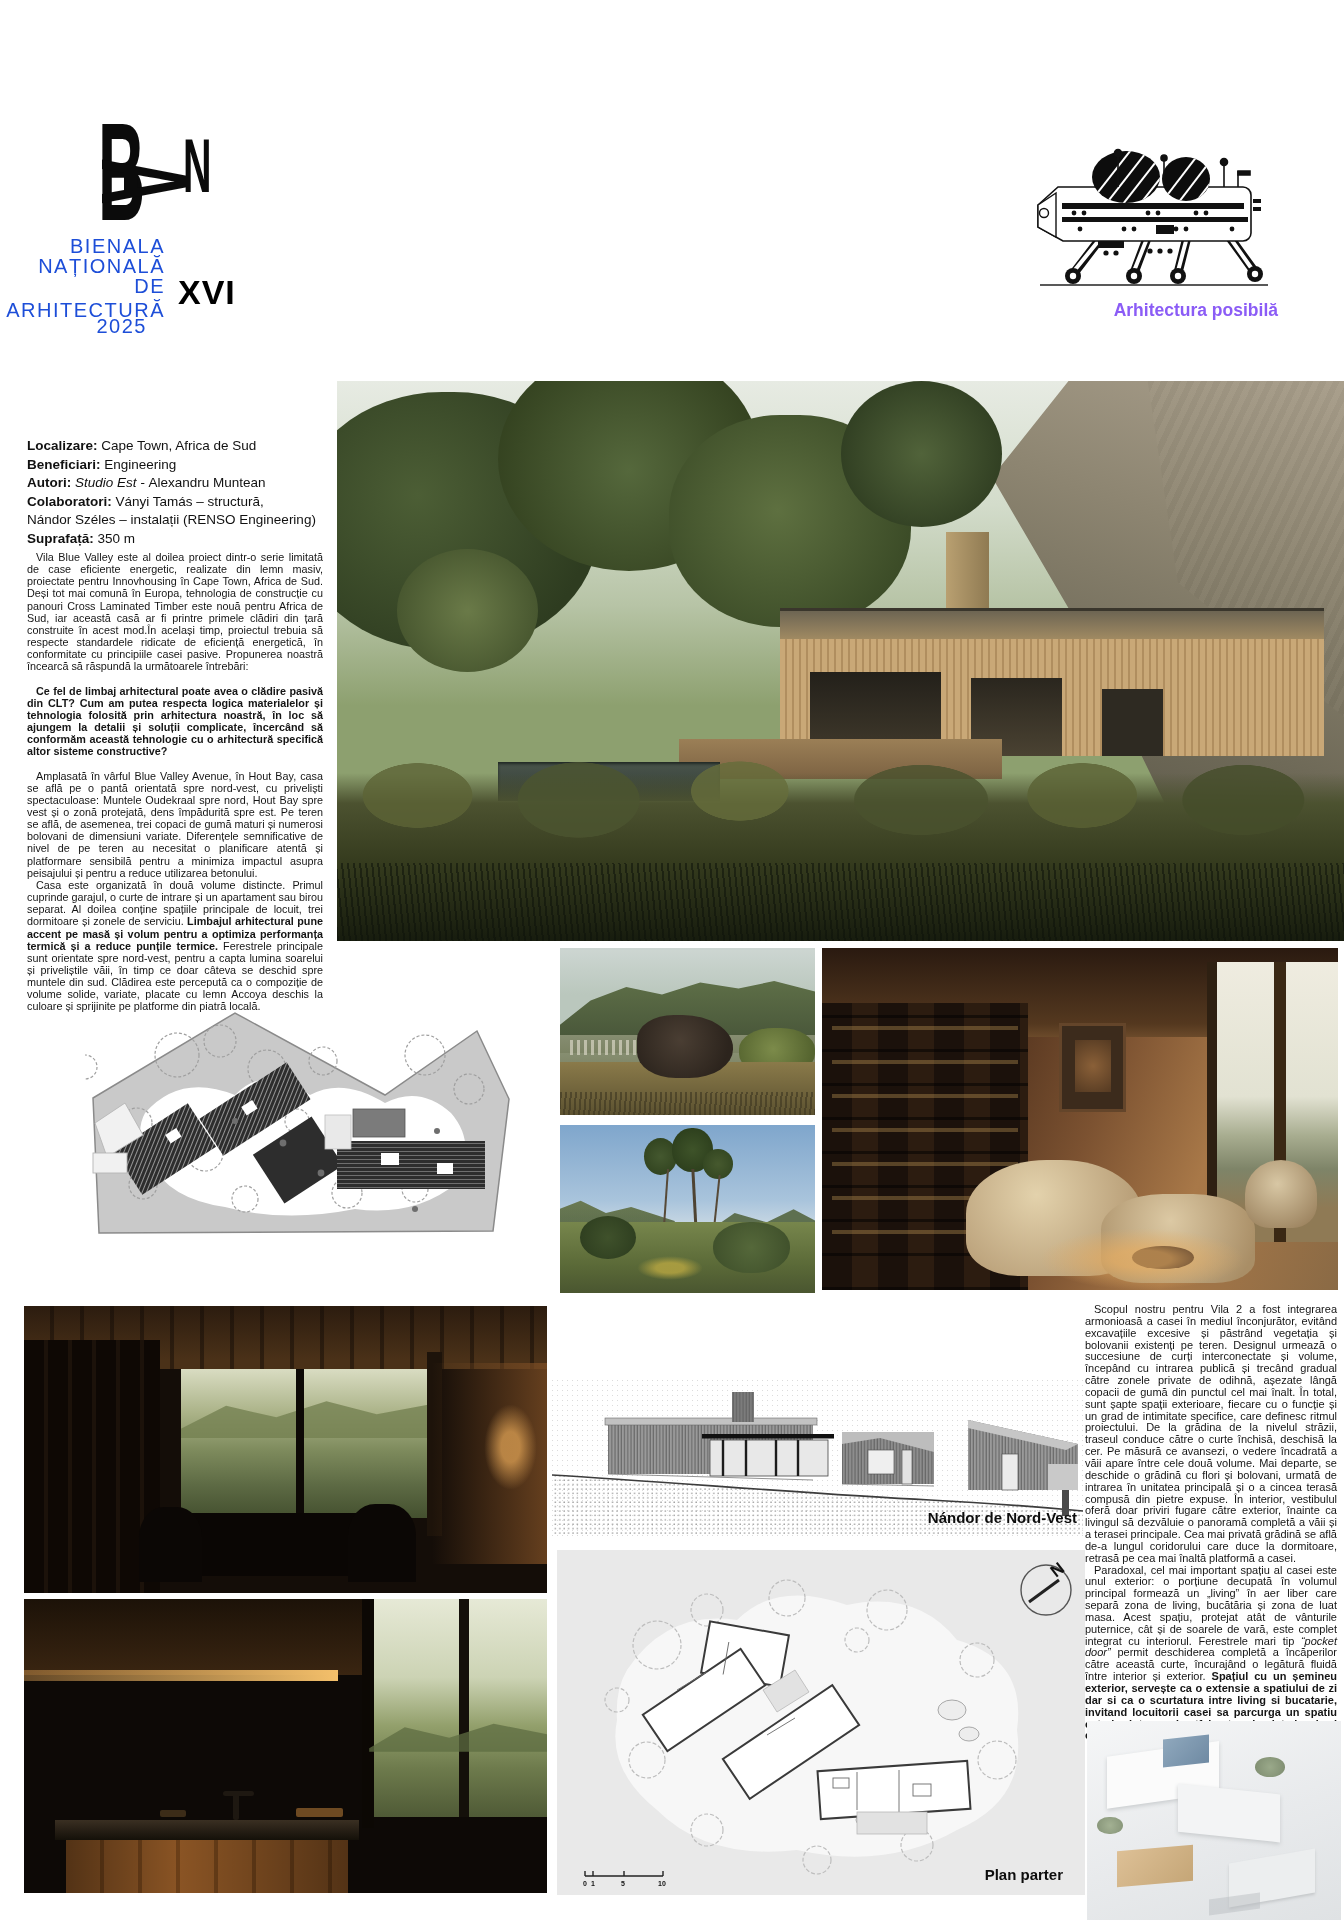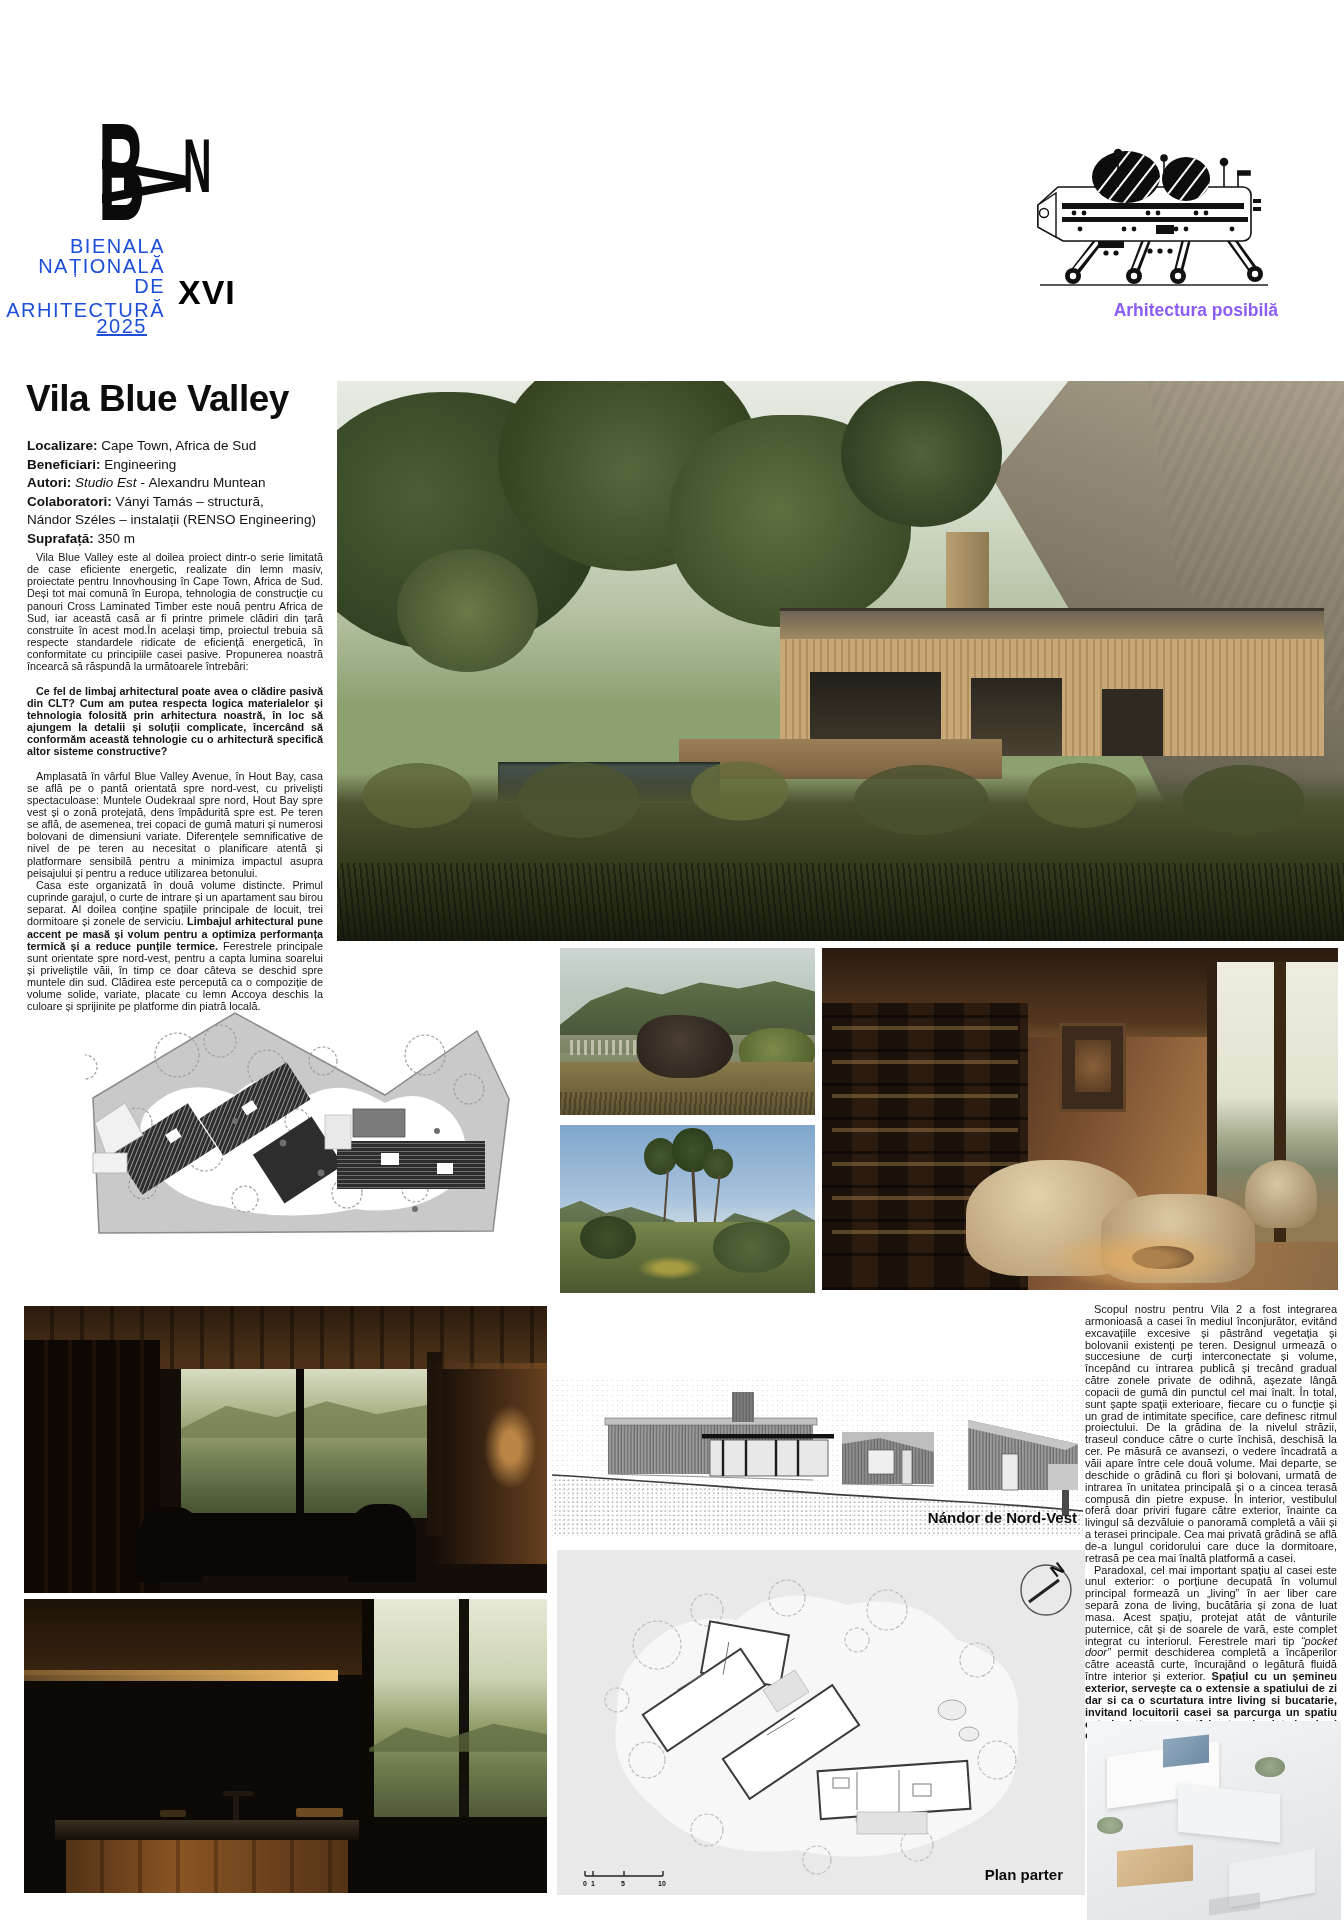--- a/index.html
+++ b/index.html
@@ -37,21 +37,21 @@
 <div id="poster">
 
   <div class="abs" style="left:90px;top:80px;width:215px;height:260px;">
     <span class="abs logo-letter" style="left:8px;top:22px;font-size:139px;transform:scaleX(0.47);transform-origin:left top;">B</span>
     <span class="abs logo-letter" style="left:93px;top:48px;font-size:76px;transform:scaleX(0.52);transform-origin:left top;">N</span>
     <span class="abs logo-letter" style="left:118px;top:78px;font-size:125px;transform:rotate(90deg) scaleX(0.52);transform-origin:left top;">A</span>
     <div class="abs logo-line" style="right:140px;top:156px;">BIENALA</div>
     <div class="abs logo-line" style="right:140px;top:176px;">NAȚIONALĂ</div>
     <div class="abs logo-line" style="right:140px;top:196px;">DE</div>
     <div class="abs logo-line" style="right:140px;top:220px;">ARHITECTURĂ</div>
-    <div class="abs logo-line" style="right:158px;top:236px;text-decoration:underline;">2025</div>
+    <div class="abs logo-line" style="right:158px;top:236px;">2025</div>
     <span class="abs logo-edition" style="left:88px;top:193px;color:#000000;">XVI</span>
   </div>
 
   <div class="abs" style="left:1028px;top:145px;width:250px;height:155px;">
     <svg width="250" height="155" viewBox="0 0 250 155">
       <defs>
         <clipPath id="blob1">
             <ellipse cx="98" cy="32" rx="34" ry="26"></ellipse>
           </clipPath>
         <clipPath id="blob2">
@@ -140,21 +140,20 @@
         <circle cx="122" cy="106" r="2.6"></circle>
           <circle cx="132" cy="106" r="2.6"></circle>
           <circle cx="142" cy="106" r="2.6"></circle>
         </g>
       <rect x="225" y="54" width="8" height="4" fill="#111"></rect>
         <rect x="225" y="62" width="8" height="4" fill="#111"></rect>
     </svg>
   </div>
   <div class="abs mast-caption" style="left:1112px;top:300px;width:166px;text-align:right;">Arhitectura posibilă</div>
 
-  <div class="abs title" style="left:26px;top:378px;">Vila Blue Valley</div>
 
   <div class="abs" style="left:27px;top:437px;width:300px;">
     <div class="info-line"><b>Localizare:</b><span> Cape Town, Africa de Sud</span></div>
     <div class="info-line"><b>Beneficiari:</b><span> Engineering</span></div>
     <div class="info-line"><b>Autori:</b><i> Studio Est - </i><span> Alexandru Muntean</span></div>
     <div class="info-line"><b>Colaboratori:</b><span> Ványi Tamás – structură,</span></div>
     <div class="info-line"><span>Nándor Széles – instalații (RENSO Engineering)</span></div>
     <div class="info-line"><b>Suprafață:</b><span> 350 m</span></div>
   </div>
 

